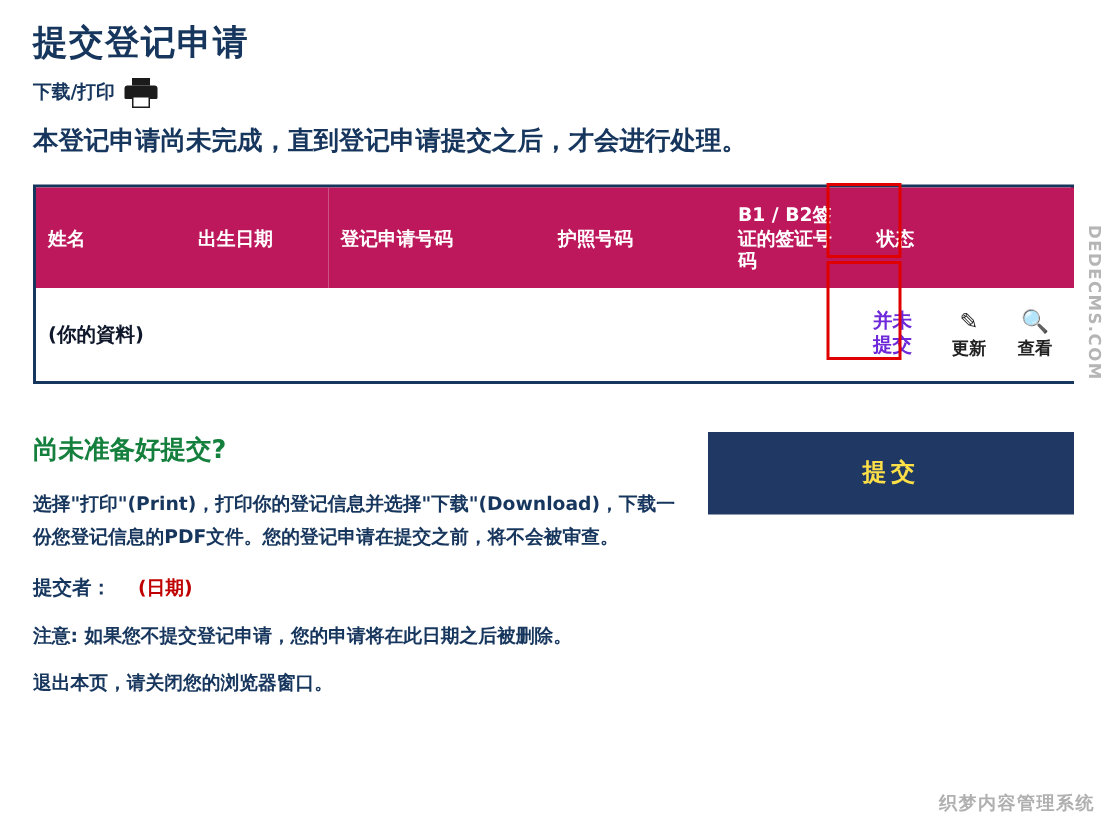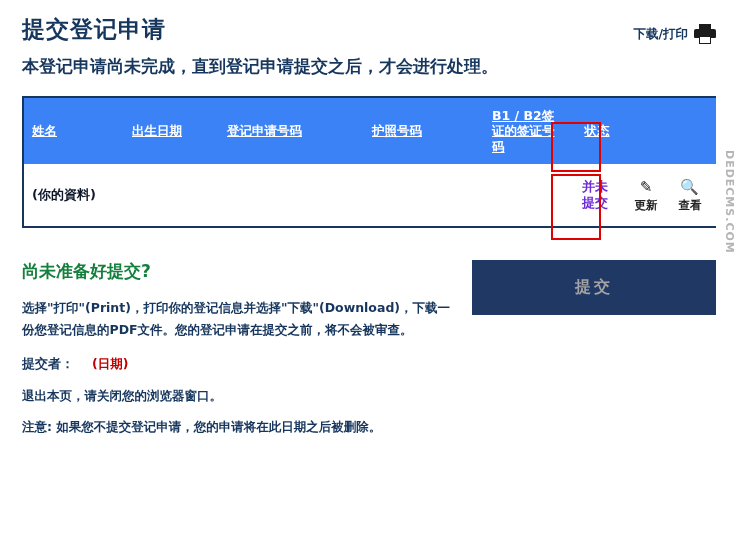--- a/index.html
+++ b/index.html
@@ -22,20 +22,21 @@
     padding: 0;
     box-sizing: border-box;
   }
 
   
   .header {
     display: flex;
     align-items: flex-start;
     justify-content: space-between;
     padding: 16px 22px 0 22px;
+    flex-direction: column;
   }
   .page-title {
     font-size: 23px;
     font-weight: bold;
     color: #17365d;
     letter-spacing: 1px;
     margin: 0;
     line-height: 1.2;
   }
   .print-block {
@@ -92,31 +93,30 @@
     border: 2px solid #17365d;
     box-sizing: border-box;
     position: relative;
   }
   table.reg-table {
     width: 100%;
     border-collapse: collapse;
     table-layout: fixed;
   }
   table.reg-table thead th {
-    background: #3b82f6;
+    background: #be185d;
     color: #ffffff;
     font-size: 12.5px;
     font-weight: bold;
     text-align: left;
     padding: 10px 8px;
     vertical-align: middle;
     height: 48px;
     box-sizing: border-box;
     line-height: 1.25;
-    text-decoration: underline;
   }
   table.reg-table thead th.th-status {
     text-align: center;
     padding-left: 4px;
     padding-right: 4px;
   }
   table.reg-table thead th.th-actions {
     width: 96px;
   }
   table.reg-table tbody td {
@@ -236,21 +236,21 @@
     font-weight: bold;
   }
   .lower-right {
     flex: 1;
     padding-top: 10px;
   }
   .submit-button {
     display: block;
     width: 100%;
     background: #1f3864;
-    color: #a3a3a3;
+    color: #fde047;
     border: none;
     font-size: 16px;
     font-weight: bold;
     letter-spacing: 3px;
     padding: 17px 0;
     cursor: pointer;
     font-family: "DejaVu Sans", "Liberation Sans", sans-serif;
   }
 
   
@@ -333,23 +333,24 @@
   <div class="red-box" id="red-status-cell"></div>
 
   <div class="lower">
     <div class="lower-left">
       <div class="sub-title">尚未准备好提交?</div>
       <p class="para">选择"打印"(Print)，打印你的登记信息并选择"下载"(Download)，下载一份您登记信息的PDF文件。您的登记申请在提交之前，将不会被审查。</p>
       <div class="submitter-row">
         <span class="submitter-label">提交者：</span>
         <span class="submitter-date">(日期)</span>
       </div>
+      <p class="note">注意: 如果您不提交登记申请，您的申请将在此日期之后被删除。</p>
       <p class="note">退出本页，请关闭您的浏览器窗口。</p>
-      <p class="note">注意: 如果您不提交登记申请，您的申请将在此日期之后被删除。</p>
     </div>
     <div class="lower-right">
       <button class="submit-button">提交</button>
     </div>
   </div>
 
   <div class="wm" id="wm-right">DEDECMS.COM</div>
+  <div class="wm" id="wm-bottom">织梦内容管理系统</div>
 
 </div>
 
 </body></html>

